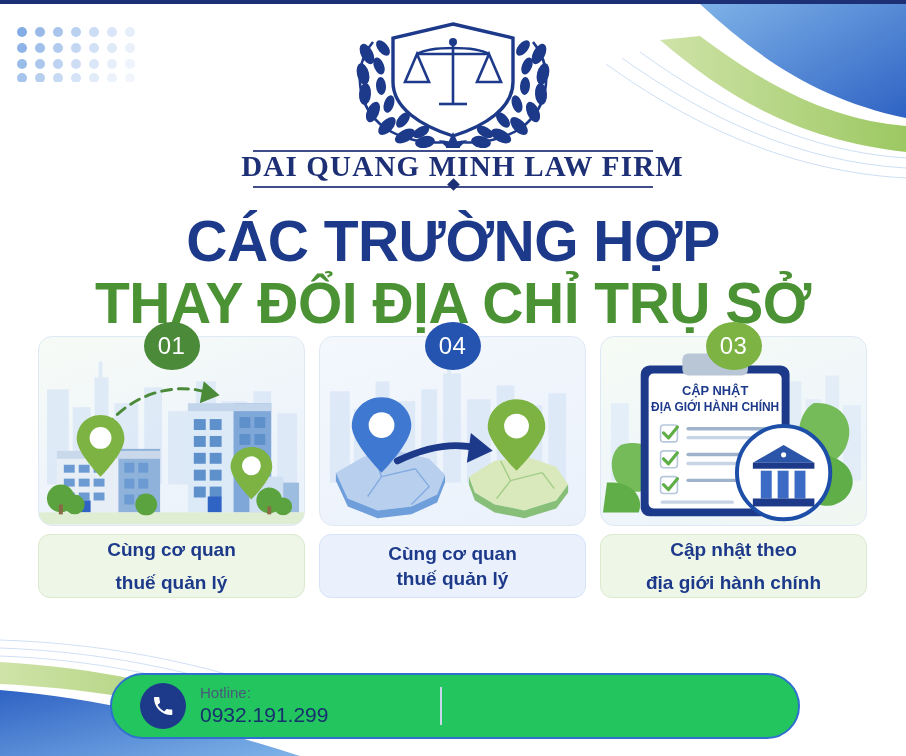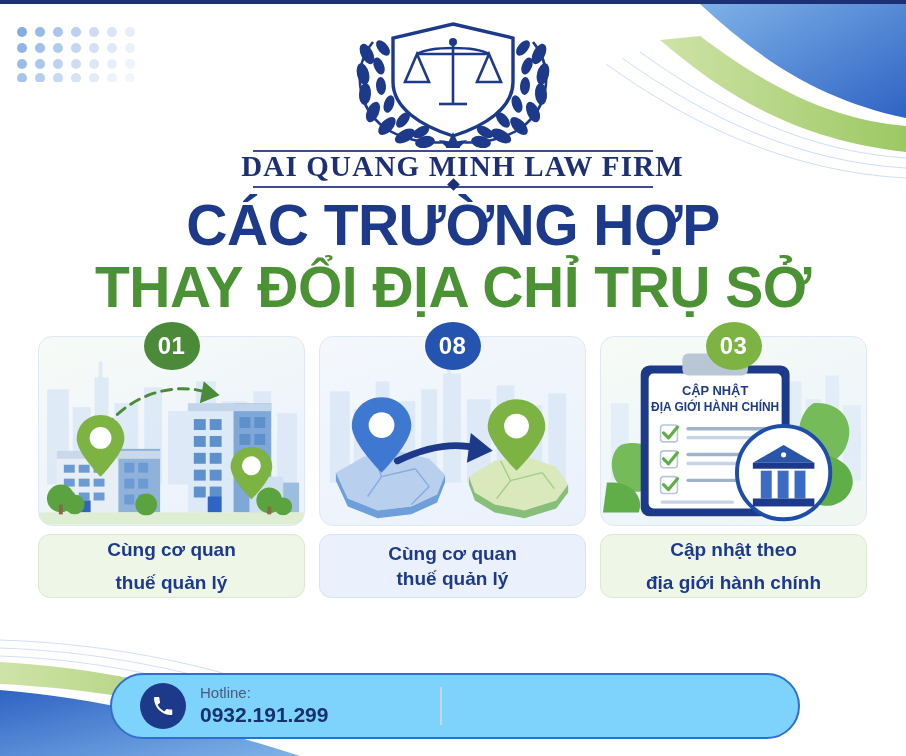--- a/index.html
+++ b/index.html
@@ -21,21 +21,21 @@
   .firmname{
     position:absolute;left:0;right:0;top:150px;text-align:center;z-index:4;
     color:#1d2f75;font-family:"Liberation Serif","DejaVu Serif",serif;
     font-weight:bold;font-size:29px;letter-spacing:1.2px;padding-left:19px;
   }
   .rule-top{position:absolute;left:253px;width:400px;top:150px;height:2px;background:#1d2f75;opacity:.85;z-index:4;}
   .rule-bot{position:absolute;left:253px;width:400px;top:186px;height:2px;background:#1d2f75;opacity:.85;z-index:4;}
   .diamond{position:absolute;left:449px;top:180px;width:9px;height:9px;background:#1d2f75;transform:rotate(45deg);z-index:5;}
 
   
-  .headline{position:absolute;left:0;right:0;top:196px;text-align:center;z-index:4;}
+  .headline{position:absolute;left:0;right:0;top:212px;text-align:center;z-index:4;}
   .hl1{
     font-size:57px;font-weight:bold;color:#1d3a8a;letter-spacing:-0.5px;
     line-height:1.02;margin:0;
   }
   .hl2{
     font-size:57px;font-weight:bold;color:#4a9234;letter-spacing:-0.5px;
     line-height:1.02;margin:4px 0 0 0;
   }
 
   
@@ -51,49 +51,49 @@
   }
   .card.c1 .art{background:linear-gradient(160deg,#f7fbf6 0%,#eef4fb 60%,#eaf2fb 100%);}
   .card.c2 .art{background:linear-gradient(160deg,#f4f8fd 0%,#eaf1fb 100%);}
   .card.c3 .art{background:linear-gradient(160deg,#f6fbf5 0%,#eef5fb 70%,#f1f8f0 100%);}
   .art svg{position:absolute;inset:0;width:100%;height:100%;}
 
   .badge{
     position:absolute;top:-14px;left:50%;transform:translateX(-50%);
     width:56px;height:48px;border-radius:50%;
     display:flex;align-items:center;justify-content:center;
-    color:#fff;font-size:24px;font-weight:bold;letter-spacing:0.5px;z-index:6;
+    color:#fff;font-size:24px;font-weight:normal;letter-spacing:0.5px;z-index:6;
   }
   .badge.g1{background:#4a8a38;}
   .badge.b2{background:#2454b0;}
   .badge.g3{background:#7cb342;}
 
   .caption{
     margin-top:8px;height:62px;border-radius:12px;
     display:flex;flex-direction:column;align-items:center;justify-content:center;
     color:#1d3a8a;font-size:19px;font-weight:bold;line-height:1.33;text-align:center;
   }
   .caption.green{background:#eef6e8;border:1px solid #dbe9cf;gap:8px;}
   .caption.blue{background:#eaf1fc;border:1px solid #d6e3f7;}
 
   
   .contact{
     position:absolute;left:110px;top:673px;width:690px;height:66px;
-    background:#7dd3fc;border:2px solid #2f6fd0;border-radius:33px;
+    background:#22c55e;border:2px solid #2f6fd0;border-radius:33px;
     display:flex;align-items:center;z-index:6;box-sizing:border-box;
   }
   .c-item{display:flex;align-items:center;gap:14px;}
   .c-item.hot{padding-left:28px;width:300px;}
   .c-item.mail{padding-left:30px;}
   .c-circle{
     width:46px;height:46px;border-radius:50%;background:#1d3a8a;flex:none;
     display:flex;align-items:center;justify-content:center;
   }
   .c-label{color:#4a5a7a;font-size:15px;line-height:1.2;}
-  .c-value{color:#17306e;font-size:21px;font-weight:bold;line-height:1.25;}
+  .c-value{color:#17306e;font-size:21px;font-weight:normal;line-height:1.25;}
   .c-div{width:2px;height:38px;background:#c9d6ea;}
 </style>
 </head>
 <body>
 
 <div class="stage">
 
   <svg class="bg-svg" viewBox="0 0 906 756">
     <defs>
       <linearGradient id="blueSw" x1="0" y1="0" x2="1" y2="1">
@@ -377,21 +377,21 @@
           <g>
             <path d="M62 60 C79 60 92 73 92 89 C92 106 62 136 62 136 C62 136 32 106 32 89 C32 73 45 60 62 60 Z" fill="#3f78d0"></path>
             <circle cx="62" cy="88" r="13" fill="#ffffff"></circle>
           </g>
           <g>
             <path d="M198 62 C214 62 227 74 227 90 C227 106 198 134 198 134 C198 134 169 106 169 90 C169 74 182 62 198 62 Z" fill="#7cb342"></path>
             <circle cx="198" cy="89" r="12.5" fill="#ffffff"></circle>
           </g>
         </svg>
       </div>
-      <div class="badge b2">08</div>
+      <div class="badge b2">04</div>
       <div class="caption blue">
         <span>Cùng cơ quan</span>
         <span>thuế quản lý</span>
       </div>
     </div>
 
     <div class="card c3">
       <div class="art">
         <svg viewBox="0 0 267 188">
           <g fill="#e0ebf8" opacity=".8">

